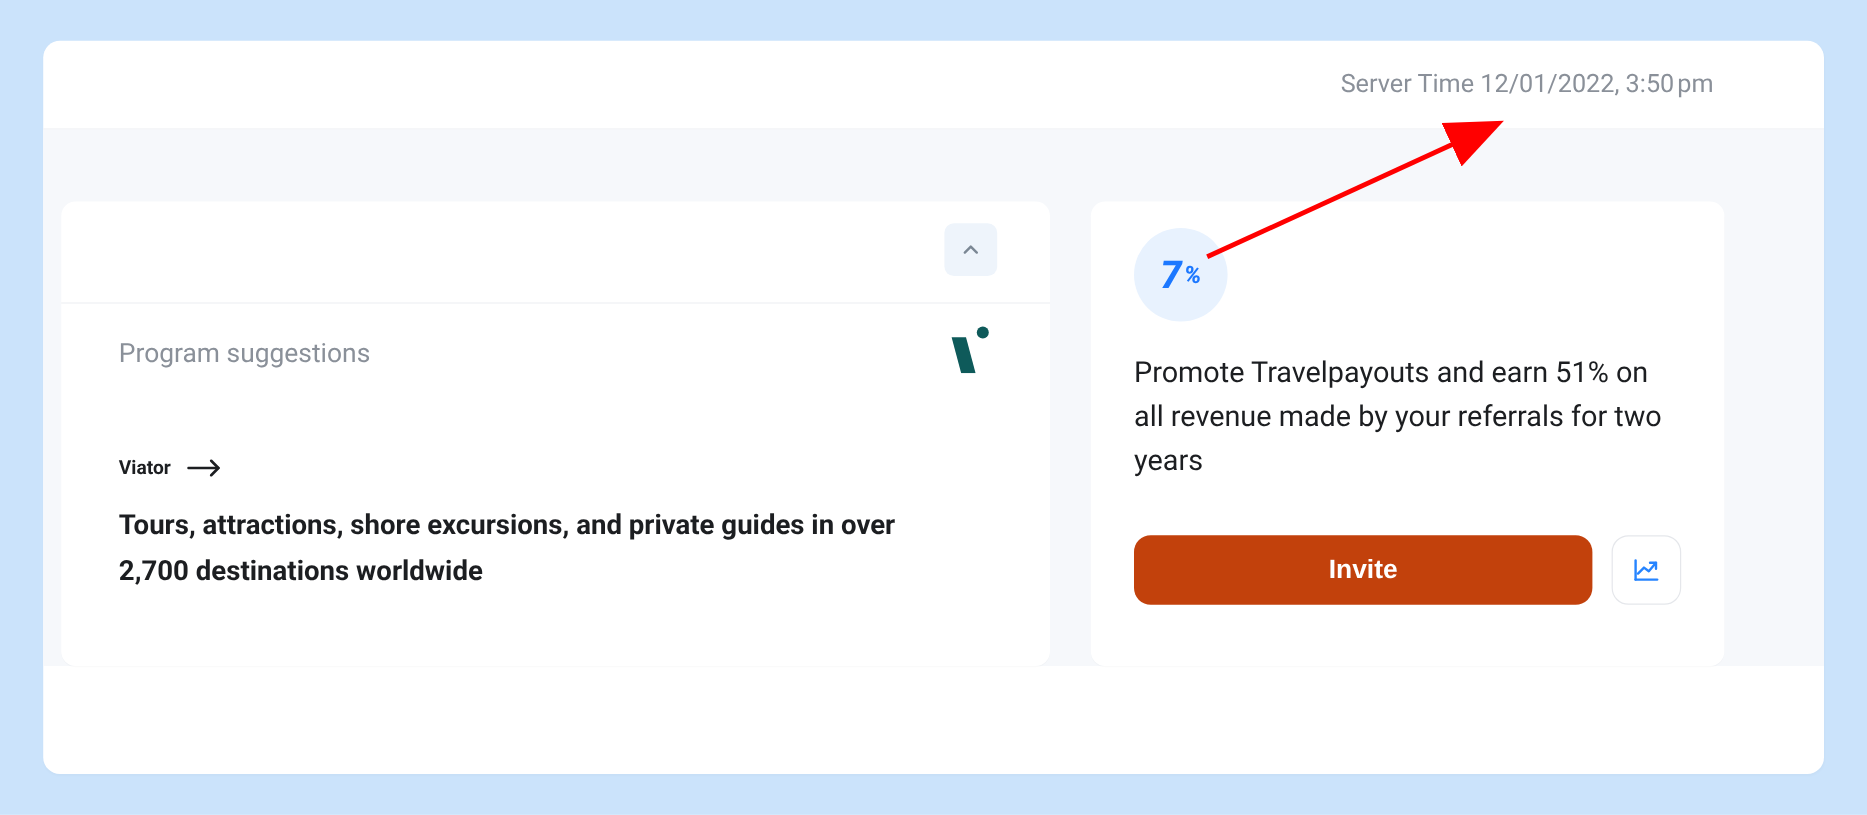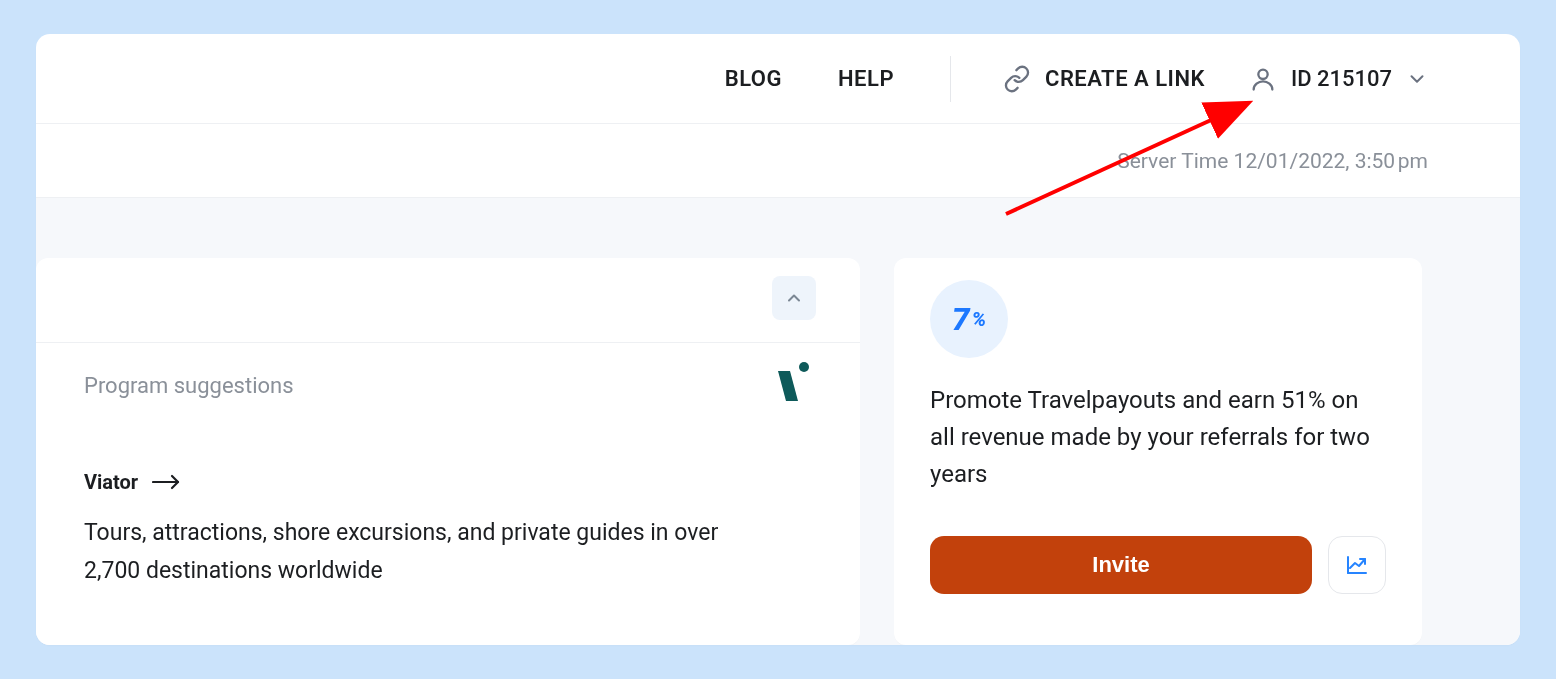--- a/index.html
+++ b/index.html
@@ -81,21 +81,21 @@
       display: flex;
       gap: 34px;
     }
     .card {
       background: #fff;
       border-radius: 12px;
       box-shadow: 0 1px 0 rgba(0,0,0,.02);
     }
     .card-left {
       flex: 0 0 824px;
-      margin-left: 0;
+      margin-left: 15px;
       padding: 18px 0 22px 0;
     }
     .collapse-btn {
       width: 44px;
       height: 44px;
       border-radius: 8px;
       background: #eef4fb;
       display: flex;
       align-items: center;
       justify-content: center;
@@ -120,31 +120,32 @@
     }
     .program-logo {
       position: absolute;
       right: 48px;
       top: -12px;
     }
     .program-title {
       display: flex;
       align-items: center;
       gap: 14px;
-      font-size: 20px;
+      font-size: 16px;
       font-weight: 700;
       color: #1c1e21;
       margin-bottom: 20px;
       cursor: pointer;
     }
     .program-desc {
       font-size: 23px;
       line-height: 1.65;
       color: #1c1e21;
       max-width: 680px;
+      font-weight: bold;
     }
 
     .card-right {
       flex: 0 0 528px;
       padding: 22px 36px 18px 36px;
     }
     .badge7 {
       width: 78px;
       height: 78px;
       border-radius: 50%;
@@ -203,44 +204,20 @@
 
   <svg class="arrow-annot" width="280" height="130" viewBox="0 0 280 130">
     <defs>
       <marker id="ah" markerWidth="12" markerHeight="12" refX="10" refY="5" orient="auto">
         <path d="M0,0 L12,5 L0,10 Z" fill="#ff0000"></path>
       </marker>
     </defs>
     <line x1="10" y1="120" x2="250" y2="10" stroke="#ff0000" stroke-width="4" marker-end="url(#ah)"></line>
   </svg>
 
-  <div class="header">
-    <a class="nav-link">BLOG</a>
-    <a class="nav-link">HELP</a>
-    <div class="divider-v"></div>
-
-    <div class="create-link">
-      <svg width="28" height="28" viewBox="0 0 24 24" fill="none" stroke="#6b7280" stroke-width="2" stroke-linecap="round" stroke-linejoin="round">
-        <path d="M10 13a5 5 0 0 0 7.07 0l3-3a5 5 0 0 0-7.07-7.07l-1.5 1.5"></path>
-        <path d="M14 11a5 5 0 0 0-7.07 0l-3 3a5 5 0 0 0 7.07 7.07l1.5-1.5"></path>
-      </svg>
-      <span>CREATE A LINK</span>
-    </div>
-
-    <div class="user-chip">
-      <svg width="28" height="28" viewBox="0 0 24 24" fill="none" stroke="#6b7280" stroke-width="2" stroke-linecap="round" stroke-linejoin="round">
-        <circle cx="12" cy="8" r="4"></circle>
-        <path d="M4 21c0-4 4-7 8-7s8 3 8 7"></path>
-      </svg>
-      <span>ID 215107</span>
-      <svg width="22" height="22" viewBox="0 0 24 24" fill="none" stroke="#6b7280" stroke-width="2.2" stroke-linecap="round" stroke-linejoin="round">
-        <polyline points="6 9 12 15 18 9"></polyline>
-      </svg>
-    </div>
-  </div>
 
   <div class="subheader">
     <span>Server Time 12/01/2022, 3:50 pm</span>
   </div>
 
   <div class="content">
 
     <div class="card card-left">
       <div class="collapse-btn">
         <svg width="20" height="20" viewBox="0 0 24 24" fill="none" stroke="#7b8794" stroke-width="2.4" stroke-linecap="round" stroke-linejoin="round">

